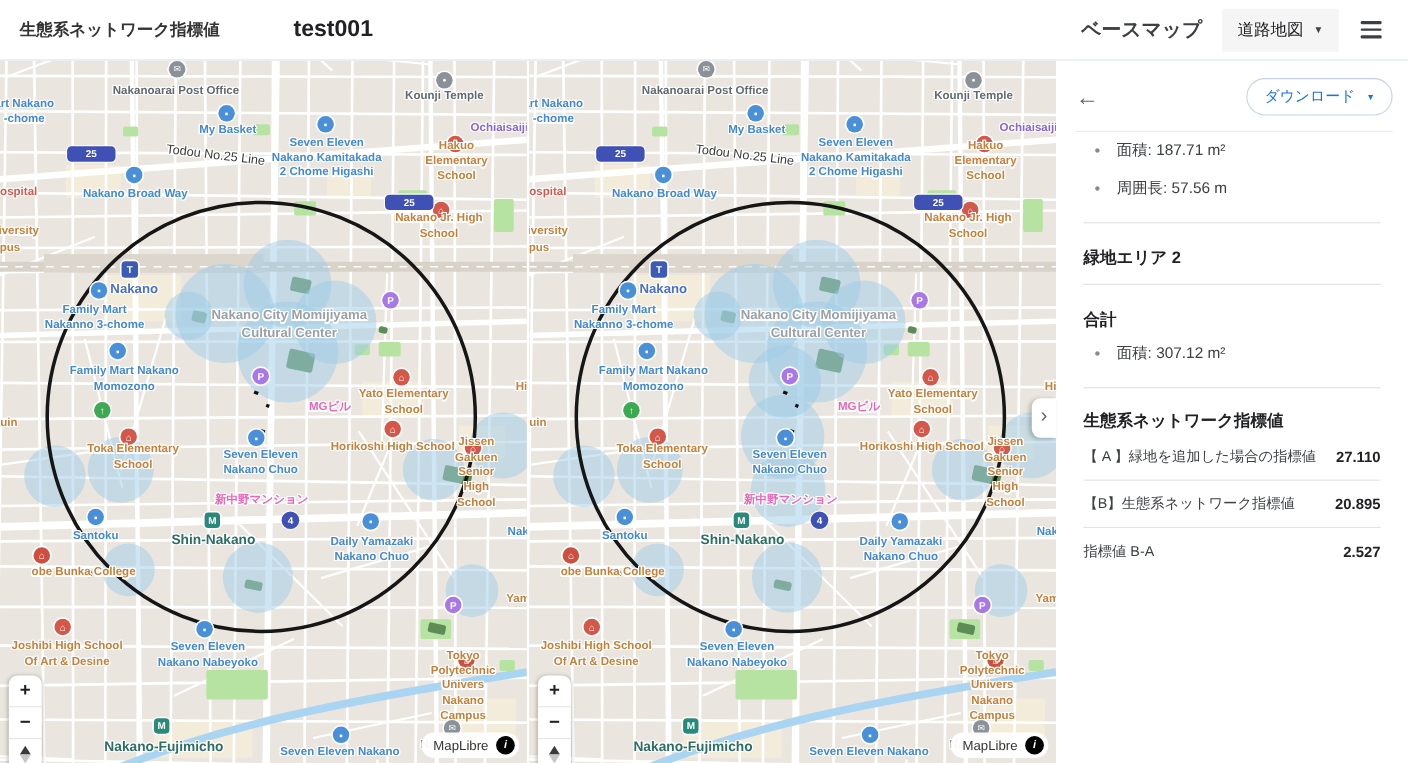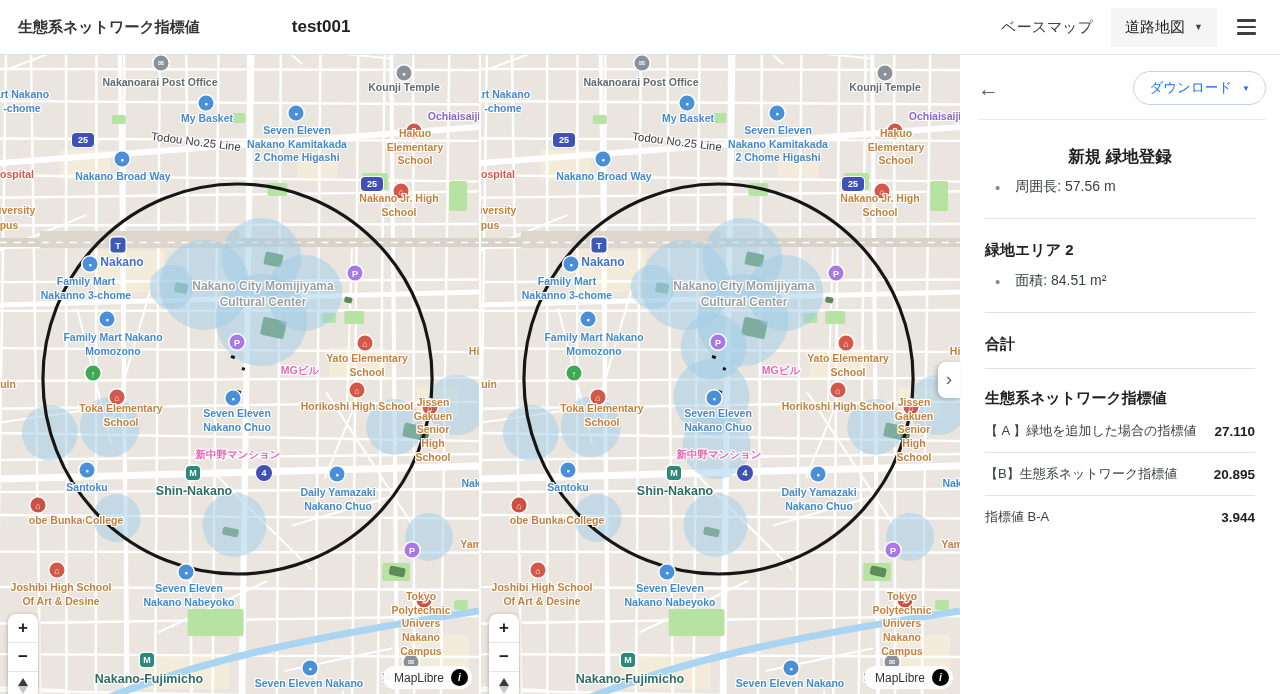--- a/index.html
+++ b/index.html
@@ -3,23 +3,23 @@
 <meta charset="utf-8">
 <style>
   * { box-sizing: border-box; margin: 0; padding: 0; }
   html,body { width:1280px; height:694px; overflow:hidden; background:#fff;
     font-family:"Liberation Sans","DejaVu Sans",sans-serif; }
 
   
   .topbar { height:55px; background:#fff; display:flex; align-items:center;
     border-bottom:1px solid #d9e4ee; position:relative; z-index:50; }
   .app-title { margin-left:18px; font-size:15px; font-weight:700; color:#333; }
-  .project-name { margin-left:92px; font-size:17px; font-weight:700; color:#202124; }
+  .project-name { margin-left:67px; font-size:21px; font-weight:700; color:#202124; }
   .topbar-right { margin-left:auto; display:flex; align-items:center; gap:18px; margin-right:22px; }
-  .basemap-label { font-size:15px; font-weight:400; color:#3c4043; }
+  .basemap-label { font-size:18px; font-weight:700; color:#3c4043; }
   .basemap-select { background:#f5f5f5; border:none; padding:10px 14px; font-size:15px;
     color:#202124; display:flex; align-items:center; gap:9px; cursor:pointer; }
   .basemap-select .caret { font-size:9px; color:#444; }
   .hamburger { background:none; border:none; display:flex; flex-direction:column; gap:4px; cursor:pointer; padding:4px 2px;}
   .hamburger span { display:block; width:19px; height:2.4px; background:#3c4043; border-radius:1px; }
 
   
   .content { display:flex; height:639px; position:relative; }
   .maps { width:960px; height:639px; display:flex; position:relative; background:#eae6df; }
   .map-pane { width:479px; height:639px; position:relative; overflow:hidden; }
@@ -37,21 +37,21 @@
   .mi-conbini { background:#4a90d9; }
   .mi-parking { background:#a879e6; }
   .mi-green   { background:#3daa53; }
   .mi-mail    { background:#8a9198; font-size:8px; }
   .mi-temple  { background:#8a9198; font-size:6px; }
   .mi-metro   { background:#2a8a7a; border-radius:3.5px; width:14px; height:14px; }
   .mi-train   { background:#3c5bb5; border-radius:3.5px; width:15px; height:15px; }
   .badge { position:absolute; transform:translate(-50%,-50%); background:#3f51b5; color:#fff;
     font-size:9px; font-weight:700; display:flex; align-items:center; justify-content:center;
     z-index:3; box-shadow:0 0 0 1px #fff; }
-  .badge.shield { width:22px; height:14px; border-radius:4px; }
+  .badge.shield { width:44px; height:14px; border-radius:4px; }
   .badge.circle { width:16px; height:16px; border-radius:50%; }
 
   
   .zoomctl { position:absolute; left:8px; bottom:-6px; width:30px; background:#fff; border-radius:8px;
     box-shadow:0 1px 4px rgba(0,0,0,.3); z-index:10; display:flex; flex-direction:column; align-items:stretch; }
   .zoomctl button { background:none; border:none; height:28px; font-size:17px; font-weight:700;
     color:#202124; cursor:pointer; display:flex; align-items:center; justify-content:center; }
   .zdiv { height:1px; background:#e4e4e4; }
   .compass { flex-direction:column; gap:0; }
   .compass .n { width:0; height:0; border-left:5px solid transparent; border-right:5px solid transparent;
@@ -540,45 +540,43 @@
 
   <aside class="panel">
     <div class="panel-top">
       <button class="back-btn">←</button>
       <button class="dl-btn">
         <span>ダウンロード</span>
         <span class="caret">▼</span>
       </button>
     </div>
 
-    <h2 class="panel-title">新規 緑地登録</h2>
 
     <ul>
+      <li>面積: 187.71 m²</li>
       <li>周囲長: 57.56 m</li>
     </ul>
     <hr class="divider">
 
     <h3 class="sec-head">緑地エリア 2</h3>
-    <ul>
-      <li>面積: 84.51 m²</li>
-    </ul>
     <hr class="divider">
 
     <h3 class="sec-head">合計</h3>
     <ul>
+      <li>面積: 307.12 m²</li>
     </ul>
     <hr class="divider">
 
     <h3 class="ind-head">生態系ネットワーク指標値</h3>
     <div class="ind-row">
       <span>【 A 】緑地を追加した場合の指標値</span>
       <span class="ind-val">27.110</span>
     </div>
     <div class="ind-row">
       <span>【B】生態系ネットワーク指標値</span>
       <span class="ind-val">20.895</span>
     </div>
     <div class="ind-row">
       <span>指標値 B-A</span>
-      <span class="ind-val">3.944</span>
+      <span class="ind-val">2.527</span>
     </div>
   </aside>
 </div>
 
 </body></html>

